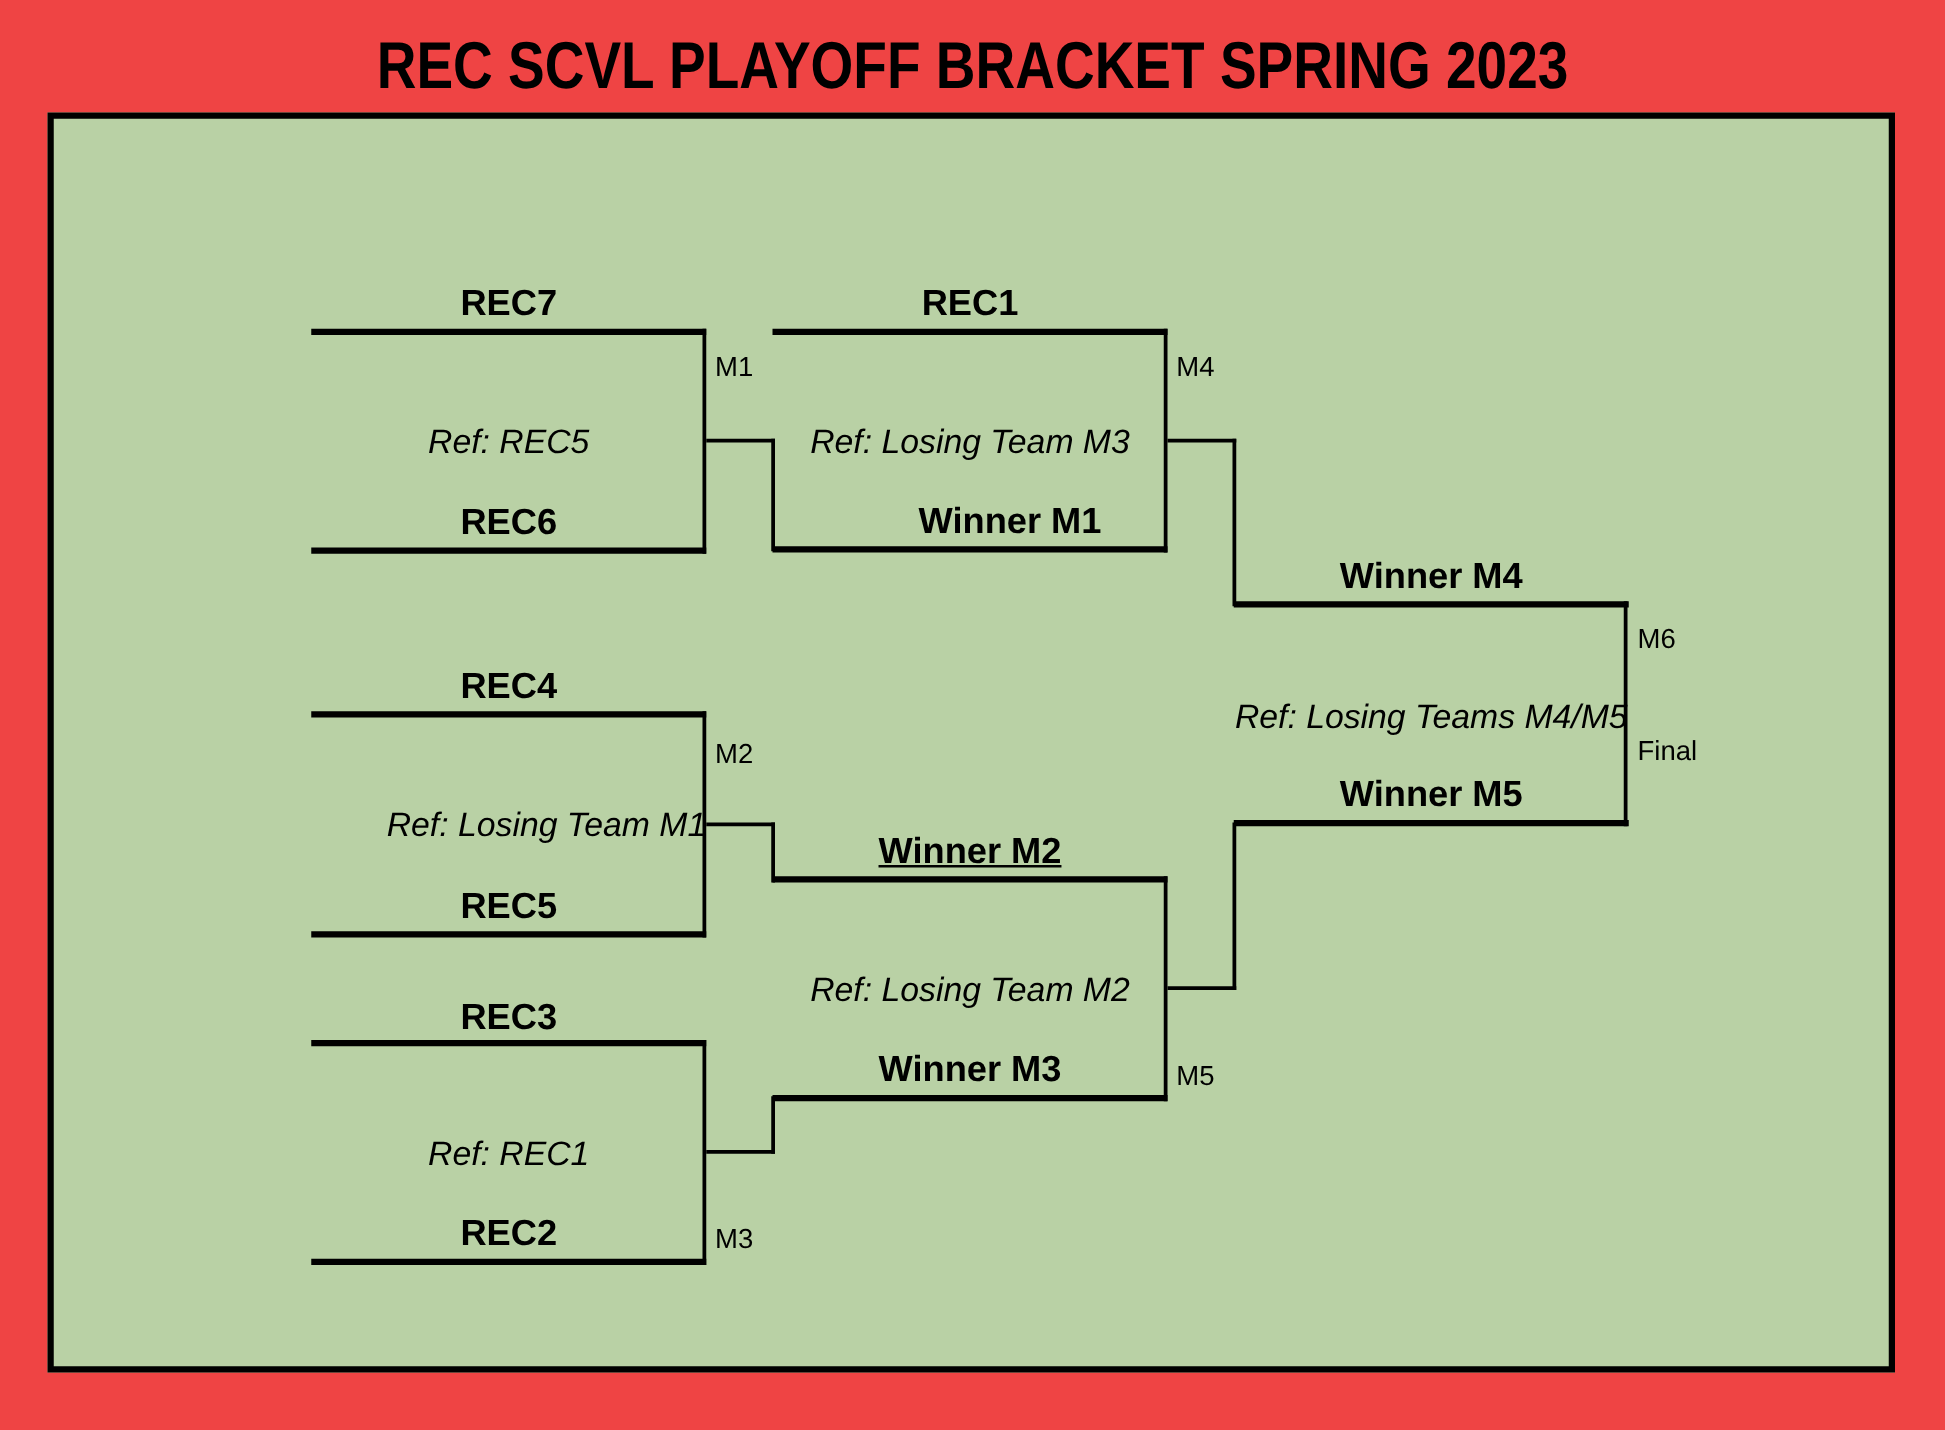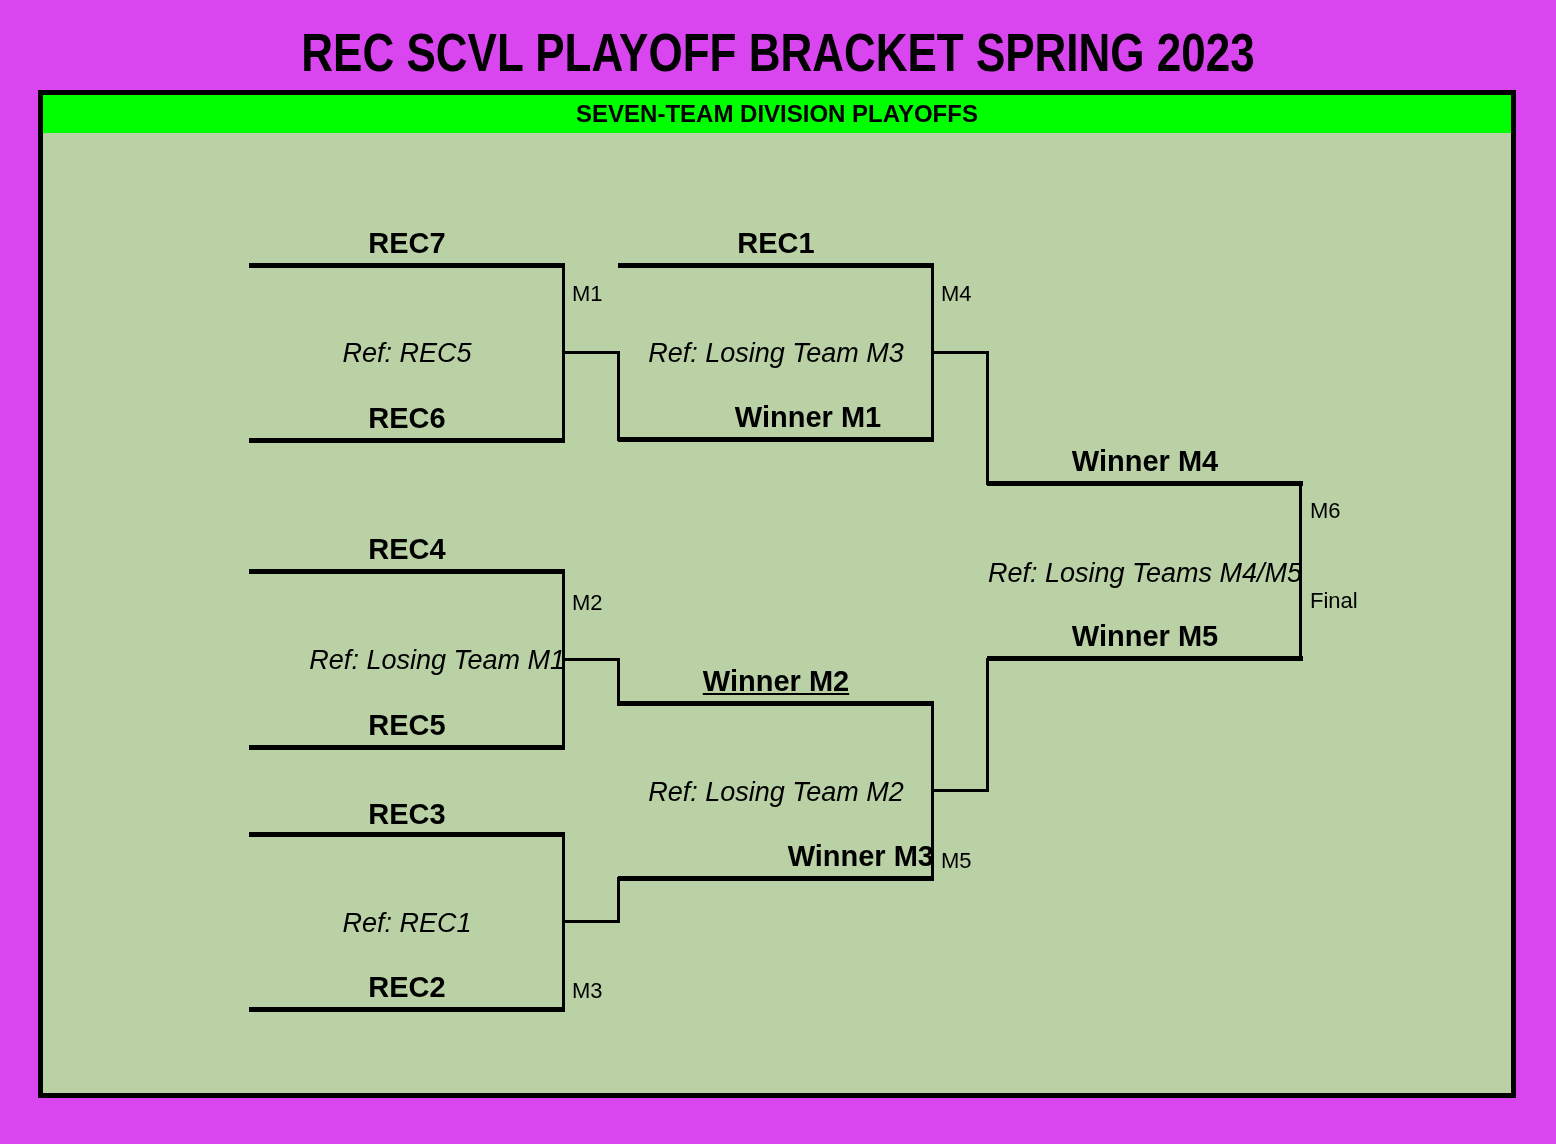--- a/index.html
+++ b/index.html
@@ -1,21 +1,21 @@
 <!DOCTYPE html>
 <html><head>
 <meta charset="utf-8">
 <style>
   * { margin: 0; padding: 0; box-sizing: border-box; }
   html, body { background: #ffffff; }
   .page {
     position: relative;
     width: 1556px;
     height: 1144px;
-    background: #d946ef;
+    background: #ef4444;
     font-family: "Liberation Sans", sans-serif;
     color: #000;
     overflow: hidden;
   }
   .title {
     position: absolute;
     left: 0; top: 22px;
     width: 100%;
     text-align: center;
     font-size: 53px;
@@ -70,23 +70,20 @@
   }
 </style>
 </head>
 <body>
 
 <div class="page">
 
   <div class="title">REC SCVL PLAYOFF BRACKET SPRING 2023</div>
 
   <div class="panel"></div>
-  <div class="division-bar">
-    <span>SEVEN-TEAM DIVISION PLAYOFFS</span>
-  </div>
 
   <div>
     <div class="team-label" style="left:249px; top:227px;">REC7</div>
     <div class="hline" style="left:249px; top:263px;"></div>
     <div class="ref-label" style="left:249px; top:338px;">Ref: REC5</div>
     <div class="team-label" style="left:249px; top:402px;">REC6</div>
     <div class="hline" style="left:249px; top:438px;"></div>
     <div class="vline" style="left:562px; top:263px; height:180px;"></div>
     <div class="match-label" style="left:572px; top:281px;">M1</div>
     <div class="stub-h" style="left:565px; top:351px; width:55px;"></div>
@@ -126,21 +123,21 @@
     <div class="vline" style="left:931px; top:263px; height:179px;"></div>
     <div class="match-label" style="left:941px; top:281px;">M4</div>
     <div class="stub-h" style="left:934px; top:351px; width:55px;"></div>
     <div class="stub-v" style="left:986px; top:351px; height:134px;"></div>
   </div>
 
   <div>
     <div class="team-label" style="left:618px; top:665px;text-decoration:underline;">Winner M2</div>
     <div class="hline" style="left:618px; top:701px;"></div>
     <div class="ref-label" style="left:618px; top:777px;">Ref: Losing Team M2</div>
-    <div class="team-label" style="left:618px; top:840px;text-align:right;">Winner M3</div>
+    <div class="team-label" style="left:618px; top:840px;">Winner M3</div>
     <div class="hline" style="left:618px; top:876px;"></div>
     <div class="vline" style="left:931px; top:701px; height:180px;"></div>
     <div class="match-label" style="left:941px; top:848px;">M5</div>
     <div class="stub-h" style="left:934px; top:789px; width:55px;"></div>
     <div class="stub-v" style="left:986px; top:658px; height:134px;"></div>
   </div>
 
   <div>
     <div class="team-label" style="left:987px; top:445px;">Winner M4</div>
     <div class="hline" style="left:987px; top:481px;"></div>

